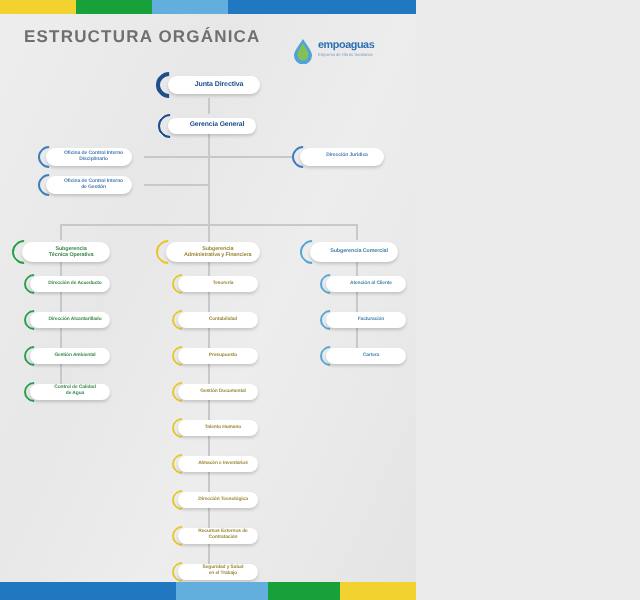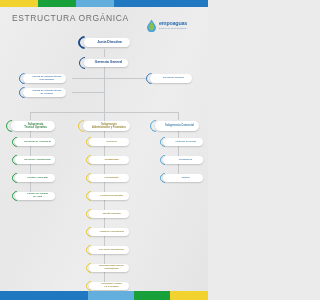--- a/index.html
+++ b/index.html
@@ -15,21 +15,21 @@
   }
   
   .bar{position:absolute;left:0;width:208px;height:7px;display:flex;}
   .bar.top{top:0;}
   .bar.bottom{bottom:0;height:9px;}
   .bar span{display:block;height:100%;}
 
   
   .header{position:absolute;top:13px;left:12px;right:8px;height:30px;}
   .title{
-    font-size:8.5px;font-weight:normal;letter-spacing:.6px;
+    font-size:8.5px;font-weight:bold;letter-spacing:.6px;
     color:#6f6f6f;line-height:10.5px;text-transform:uppercase;
   }
   .logo{
     position:absolute;right:4px;top:2px;width:50px;height:20px;
     display:flex;align-items:center;gap:2px;
   }
   .logo-drop{width:11px;height:13px;flex:0 0 auto;}
   .logo-txt{display:flex;flex-direction:column;line-height:1;}
   .logo-name{font-size:5.4px;font-weight:bold;color:#2b6fb5;letter-spacing:-.2px;}
   .logo-sub{font-size:2.2px;color:#7c9dc0;letter-spacing:-.05px;margin-top:.5px;}

